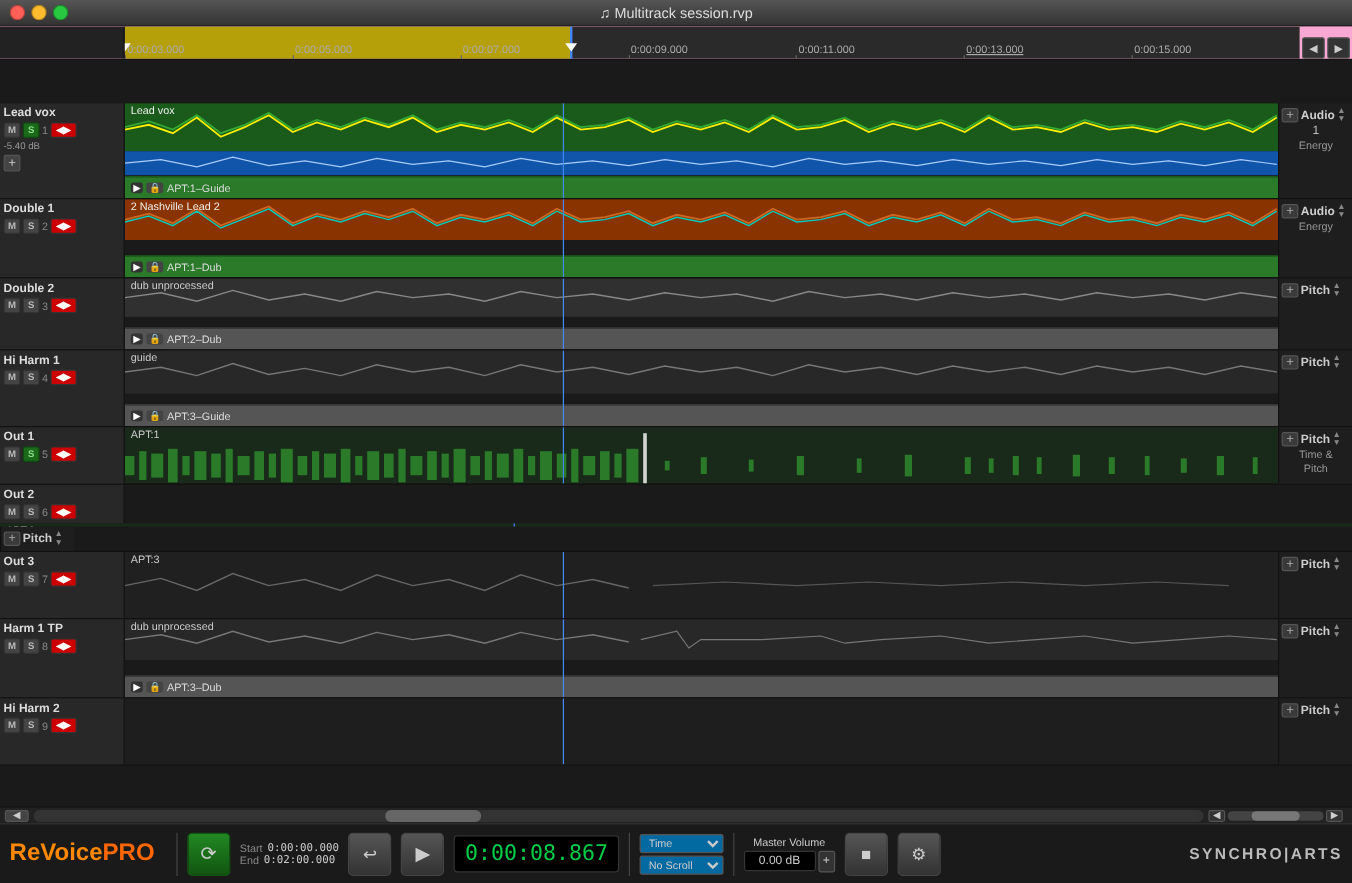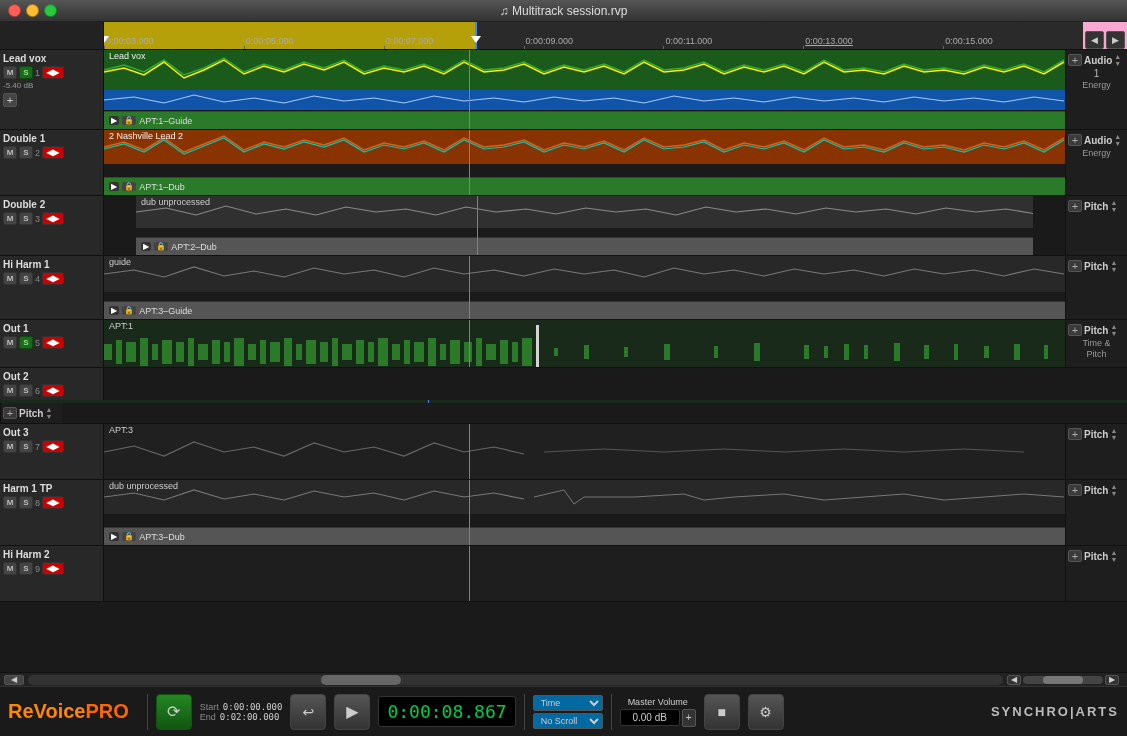--- a/index.html
+++ b/index.html
@@ -74,20 +74,21 @@
       position: relative;
       height: 100%;
       background: #2a2a2a;
       overflow: hidden;
     }
 
     #tracks-list {
       flex: 1;
       display: flex;
       flex-direction: column;
+      margin-top: 36px;
     }
 
     
     #bottom-scrollbar {
       height: 14px;
       background: #222;
       display: flex;
       align-items: center;
       padding: 2px 4px;
       border-top: 1px solid #111;
@@ -451,21 +452,21 @@
             <span class="right-panel-type">Audio</span>
             <div class="right-panel-arrows">
               <span style="font-size:7px;color:#888;line-height:1;">▲</span>
               <span style="font-size:7px;color:#888;line-height:1;">▼</span>
             </div>
           </div>
           <div class="right-panel-subtitle">Energy</div>
         </div>
       </div>
 
-      <div class="track-section" style="height:60px;gap:32px;">
+      <div class="track-section" style="height:60px;">
         <div class="track-info">
           <div class="track-info-name">Double 2</div>
           <div class="track-controls-row">
             <div class="btn-small btn-m-style">M</div>
             <div class="btn-small btn-m-style">S</div>
             <span class="btn-num">3</span>
             <div class="btn-small btn-vol-red">◀▶</div>
           </div>
         </div>
         <div class="track-wave-area" style="position:relative;">

